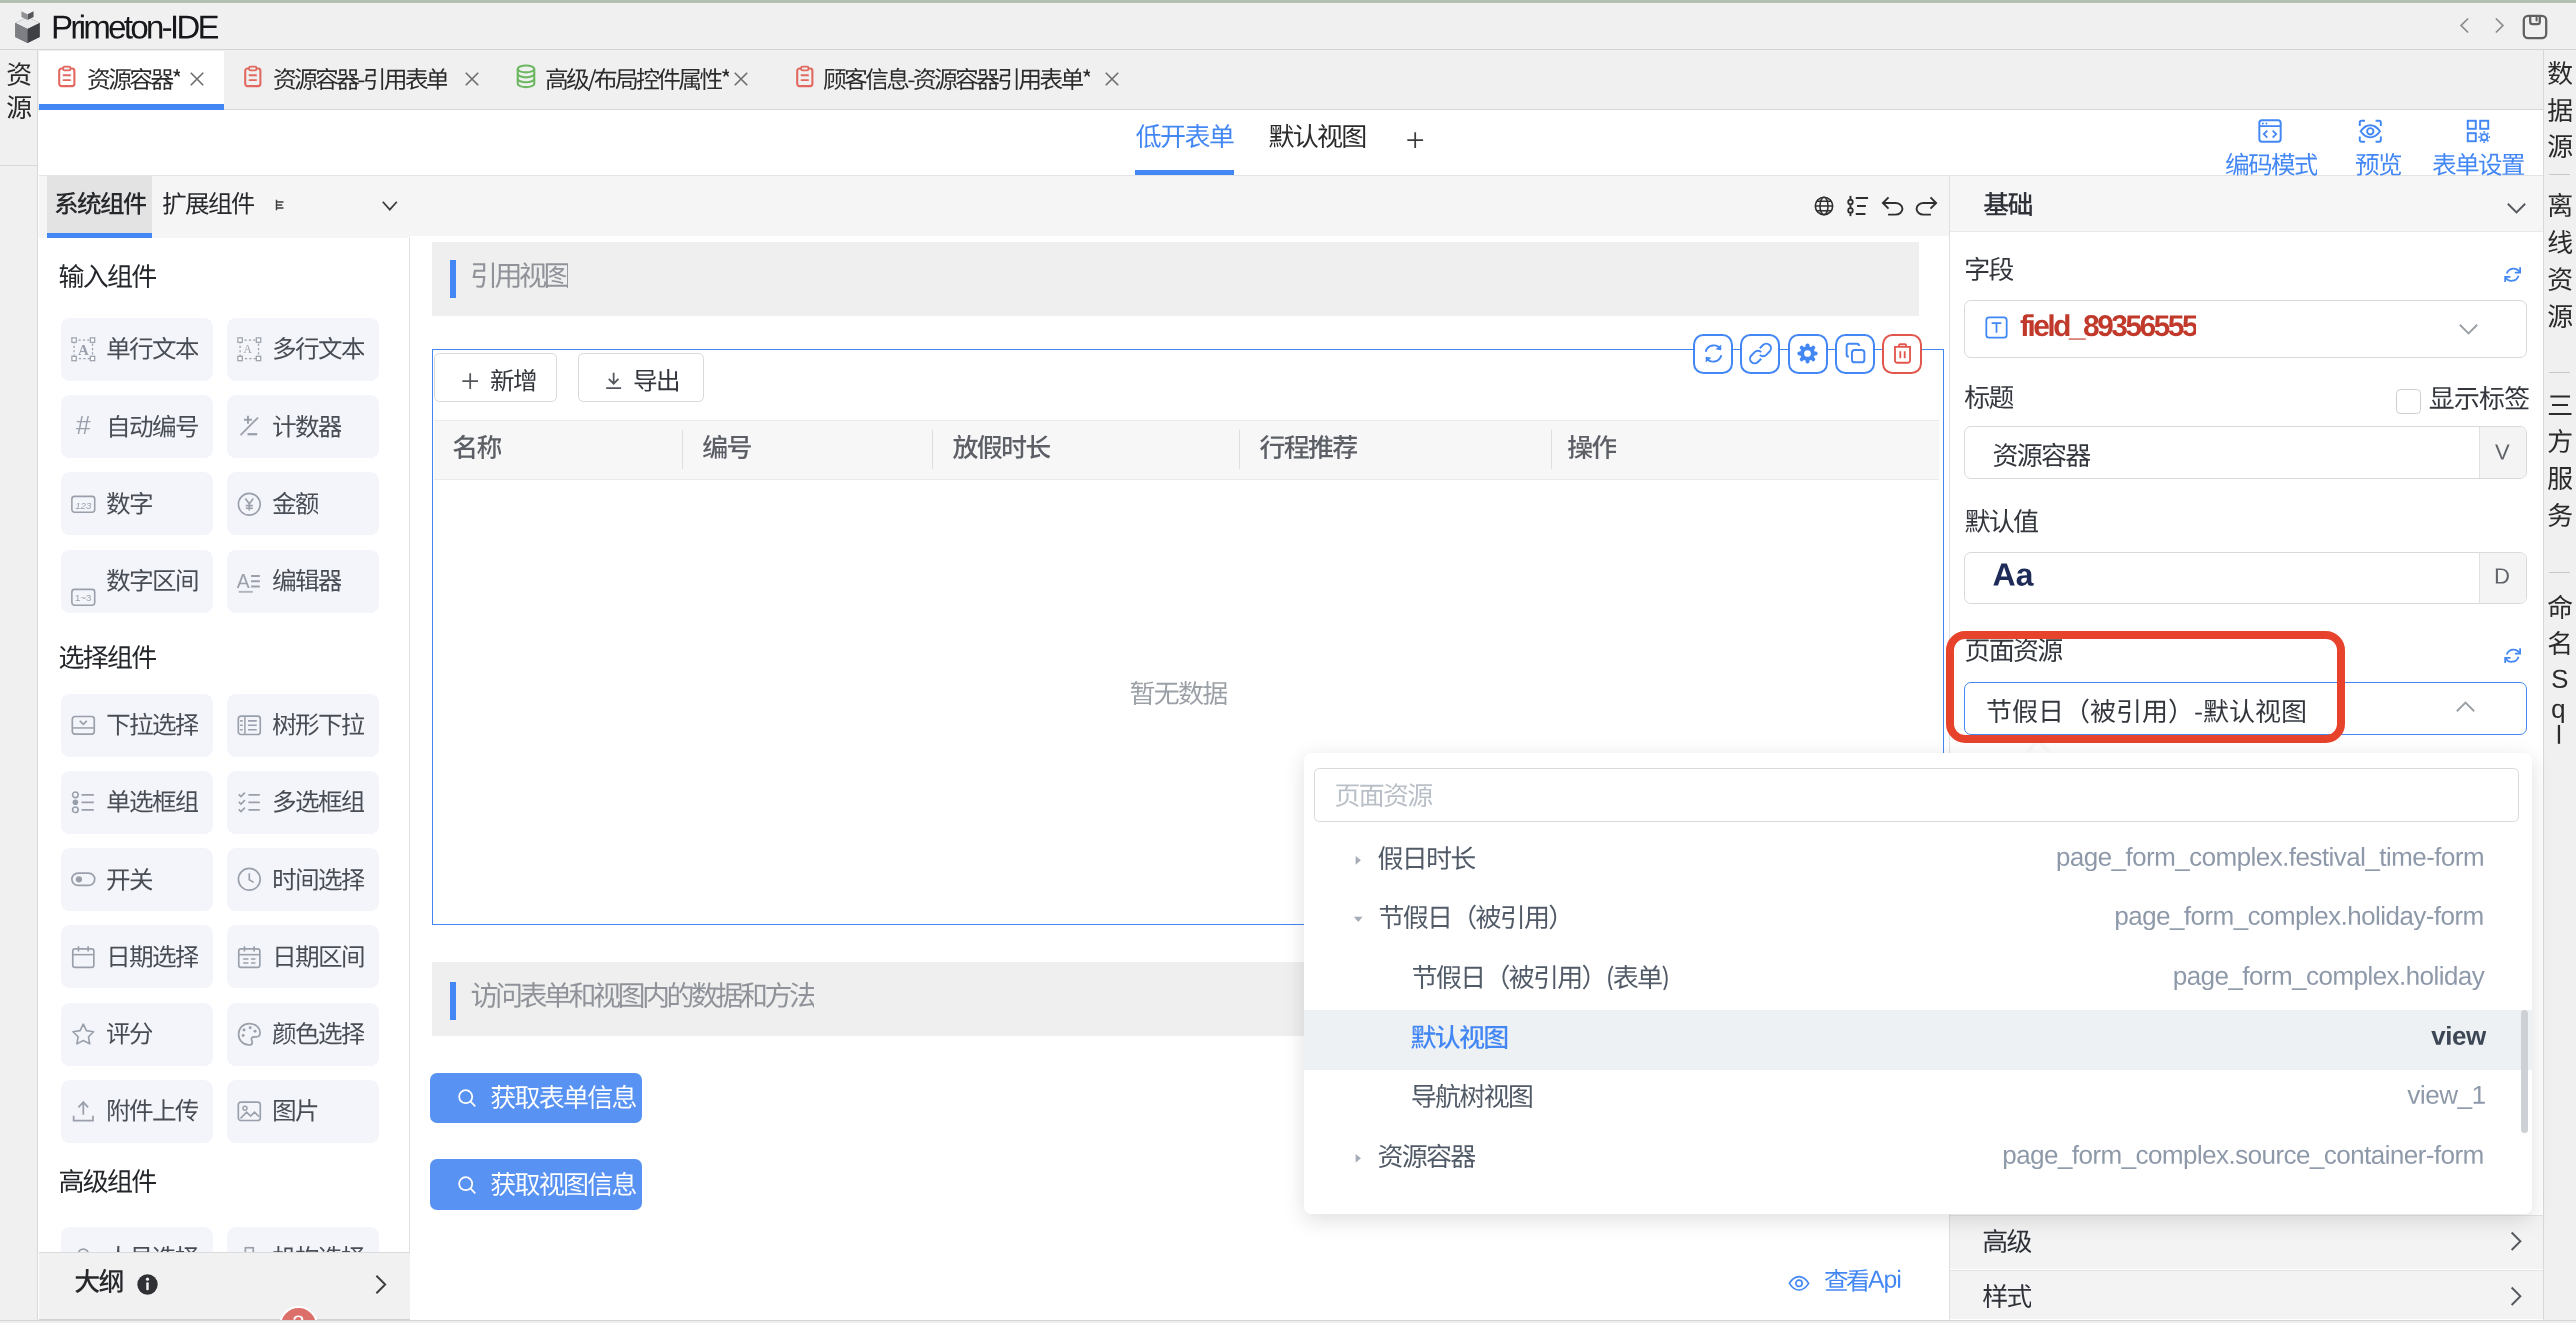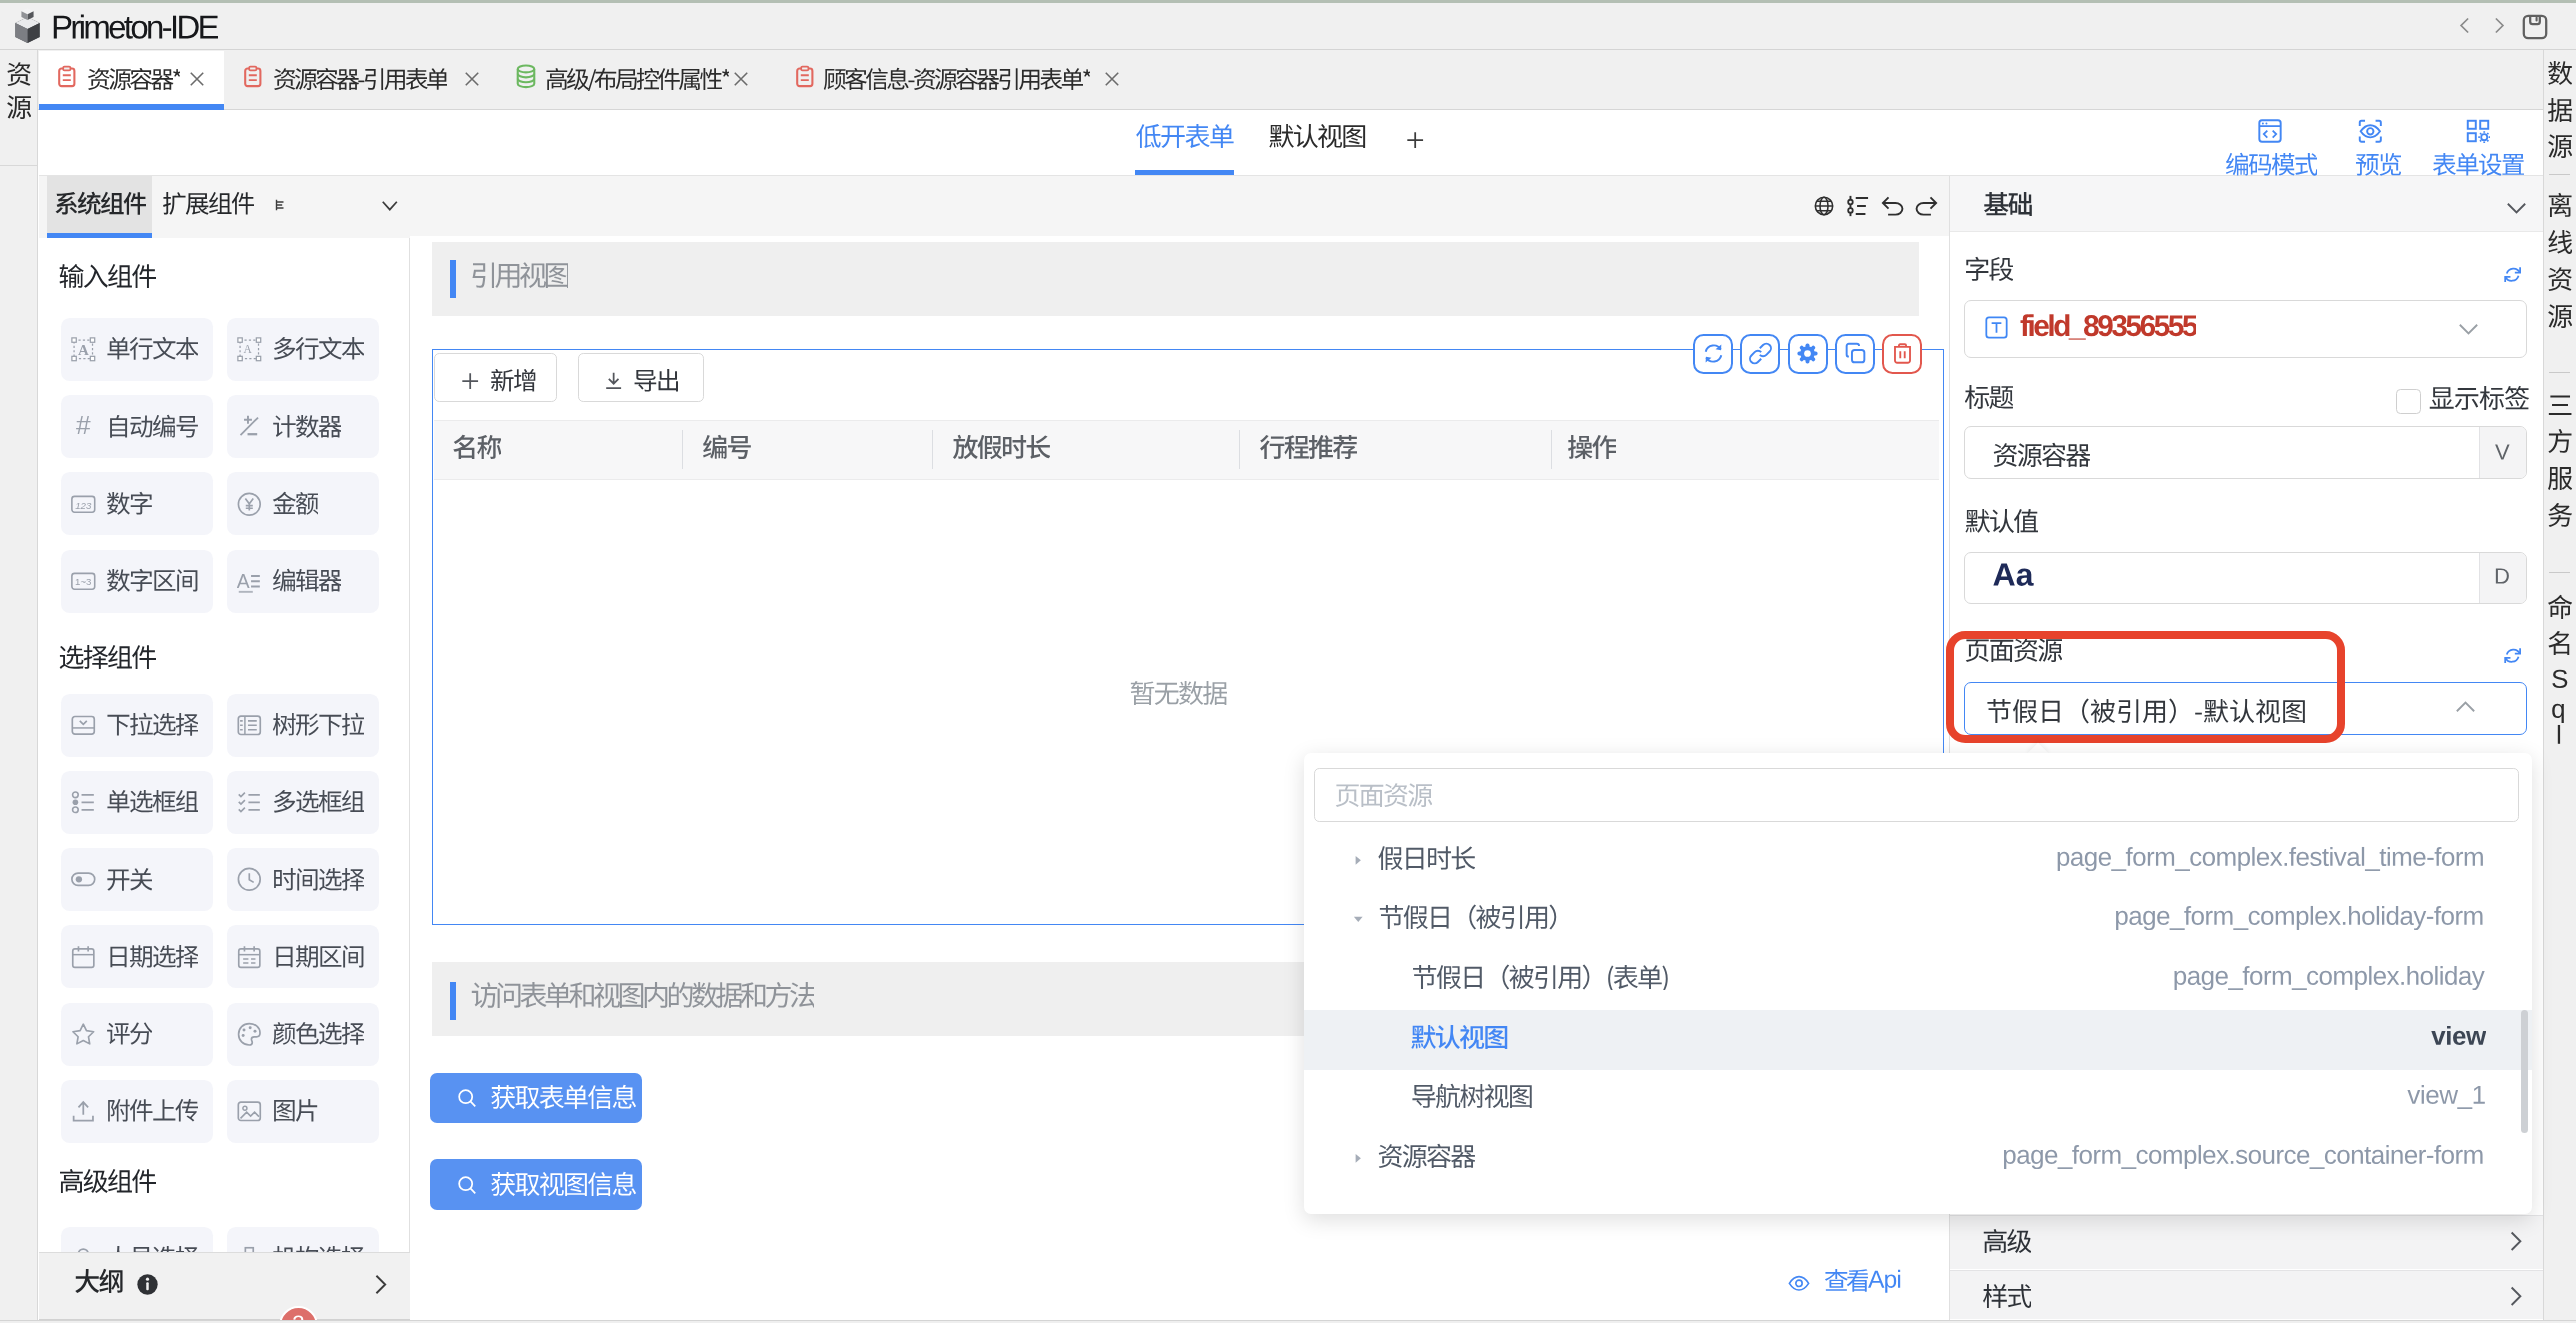--- a/index.html
+++ b/index.html
@@ -610,21 +610,21 @@
         <circle cx="14" cy="14" r="12.4" fill="none" stroke="#9aa0ab" stroke-width="1.9"></circle>
         <path d="M9.5 7.5 L14 13.5 L18.5 7.5 M14 13.5 V21 M10 15.5 h8 M10 18.5 h8" stroke="#9aa0ab" stroke-width="1.9" fill="none"></path>
       </svg></div>
 <div style="position:absolute;left:272px;top:491px;"><svg width="46" height="24.6" viewBox="0 0 1867 1000" style="">
         <g fill="#474c55" transform="matrix(1,0,0,-1,0,880)">
           <use href="#q66" x="0"></use>
           <use href="#q67" x="933"></use>
         </g>
       </svg></div>
 <div style="position:absolute;left:61px;top:550px;width:152px;height:63px;background:#f4f5fa;border-radius:8.8px;"></div>
-<div style="position:absolute;left:71px;top:569px;"><svg width="24.6" height="24.6" viewBox="0 0 28 28">
+<div style="position:absolute;left:71px;top:585px;"><svg width="24.6" height="24.6" viewBox="0 0 28 28">
         <rect x="1" y="5" width="26" height="18" rx="3" fill="none" stroke="#9aa0ab" stroke-width="1.8"></rect>
         <text x="14" y="18.5" font-family="Liberation Sans" font-size="11" fill="#9aa0ab" text-anchor="middle">1~3</text>
       </svg></div>
 <div style="position:absolute;left:106px;top:568px;"><svg width="92" height="24.6" viewBox="0 0 3733 1000" style="">
         <g fill="#474c55" transform="matrix(1,0,0,-1,0,880)">
           <use href="#q38" x="0"></use>
           <use href="#q65" x="933"></use>
           <use href="#q68" x="1867"></use>
           <use href="#q69" x="2800"></use>
         </g>

